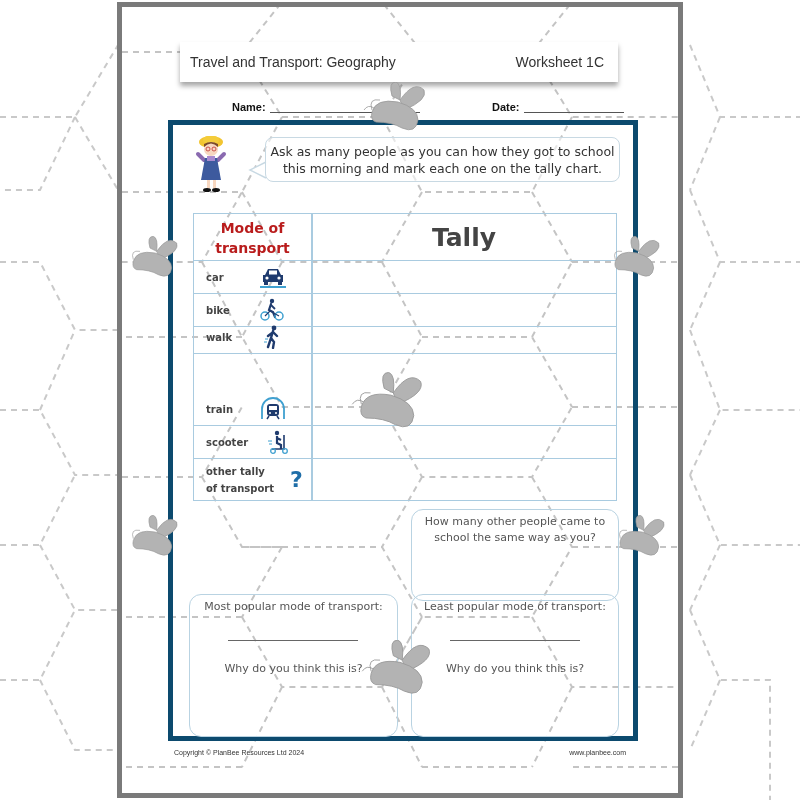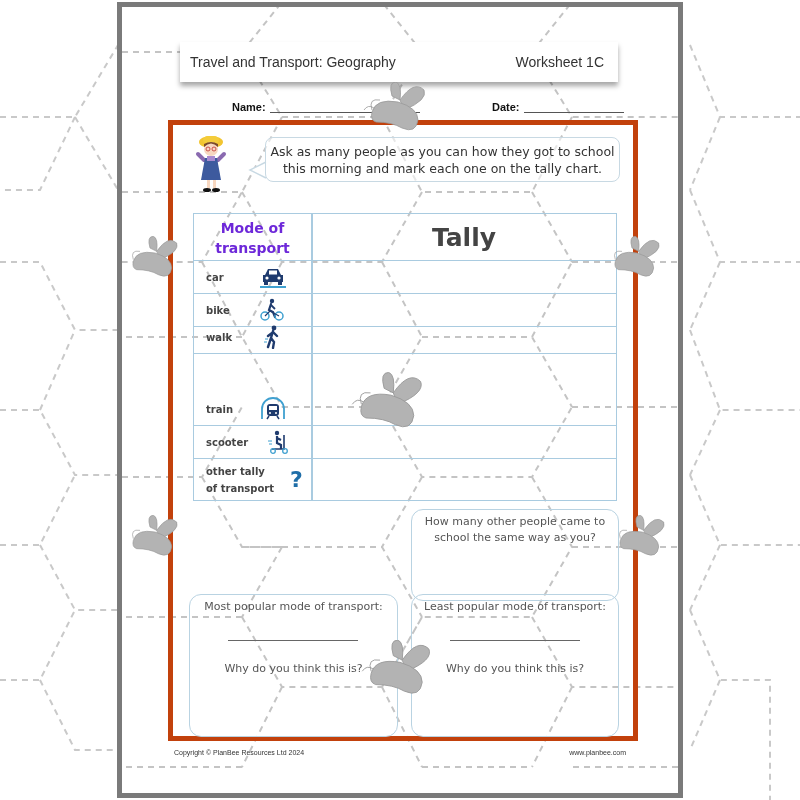--- a/index.html
+++ b/index.html
@@ -24,21 +24,21 @@
 
   .name-row {
     position: absolute; top: 94px; left: 58px; width: 445px; height: 18px; z-index: 2;
     font-family: "Liberation Sans", sans-serif; font-size: 11px; font-weight: bold; color: #111;
   }
   .name-row .field { position: absolute; top: 0; display: flex; align-items: flex-end; }
   .name-row .line { display: inline-block; border-bottom: 1px solid #555; height: 12px; margin-left: 4px; }
 
   .frame {
     position: absolute; left: 46px; top: 113px; width: 470px; height: 621px;
-    border: 5px solid #c2410c; z-index: 2; background: transparent; padding-left: 32px;
+    border: 5px solid #0c4a6e; z-index: 2; background: transparent; padding-left: 32px;
   }
 
   .kid { position: absolute; left: 22px; top: 7px; width: 32px; height: 66px; }
 
   .bubble {
     position: absolute; left: 92px; top: 12px; width: 355px; height: 45px;
     border: 1.5px solid #c8d9e3; border-radius: 8px; background: rgba(255,255,255,0.6);
     display: flex; align-items: center; justify-content: center; text-align: center;
     font-family: "DejaVu Sans", sans-serif; font-size: 12.5px; line-height: 17px; color: #333;
   }
@@ -46,21 +46,21 @@
 
   .tally-table {
     position: absolute; left: 20px; top: 88px; width: 424px; height: 288px;
     border: 1.5px solid #a9cbe0;
   }
   .tt-header { position: absolute; left: 0; top: 0; width: 100%; height: 47px; border-bottom: 1.5px solid #a9cbe0; }
   .tt-colsep { position: absolute; left: 117px; top: 0; width: 1.5px; height: 100%; background: #a9cbe0; }
   .tt-h-mode {
     position: absolute; left: 0; top: 0; width: 117px; height: 47px;
     display: flex; align-items: center; justify-content: center; text-align: center;
-    font-family: "DejaVu Sans", sans-serif; font-weight: bold; font-size: 14px; line-height: 20px; color: #6d28d9;
+    font-family: "DejaVu Sans", sans-serif; font-weight: bold; font-size: 14px; line-height: 20px; color: #b91c1c;
   }
   .tt-h-tally {
     position: absolute; left: 118px; top: 0; right: 0; height: 47px;
     display: flex; align-items: center; justify-content: center;
     font-family: "DejaVu Sans", sans-serif; font-weight: bold; font-size: 25px; color: #444;
   }
   .tt-row { position: absolute; left: 0; width: 100%; border-bottom: 1.5px solid #a9cbe0; }
   .tt-row:last-child { border-bottom: none; }
   .tt-label {
     position: absolute; left: 12px; top: 0; height: 100%; display: flex; align-items: center;

